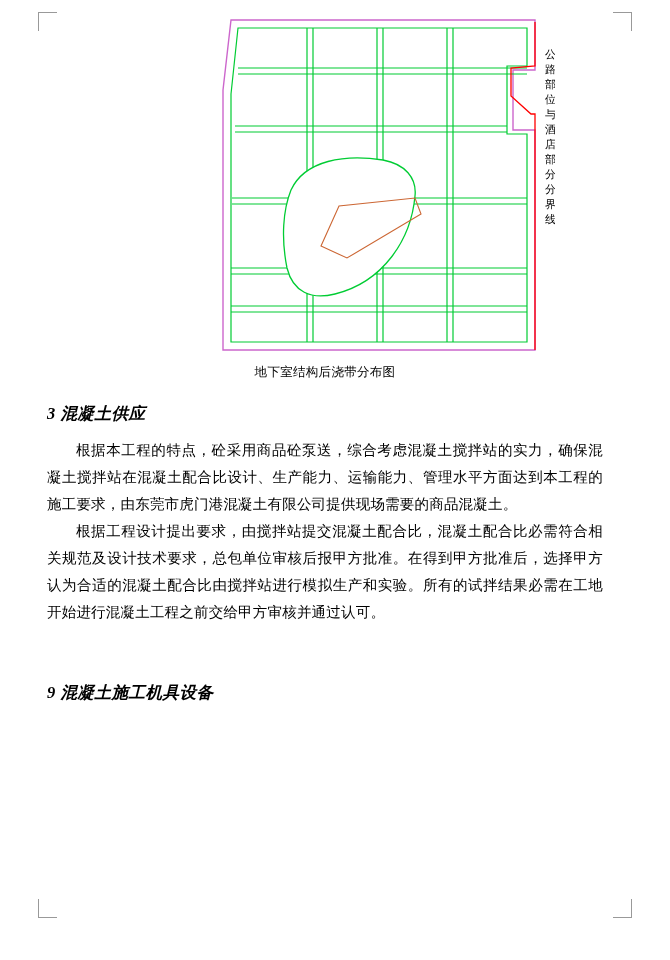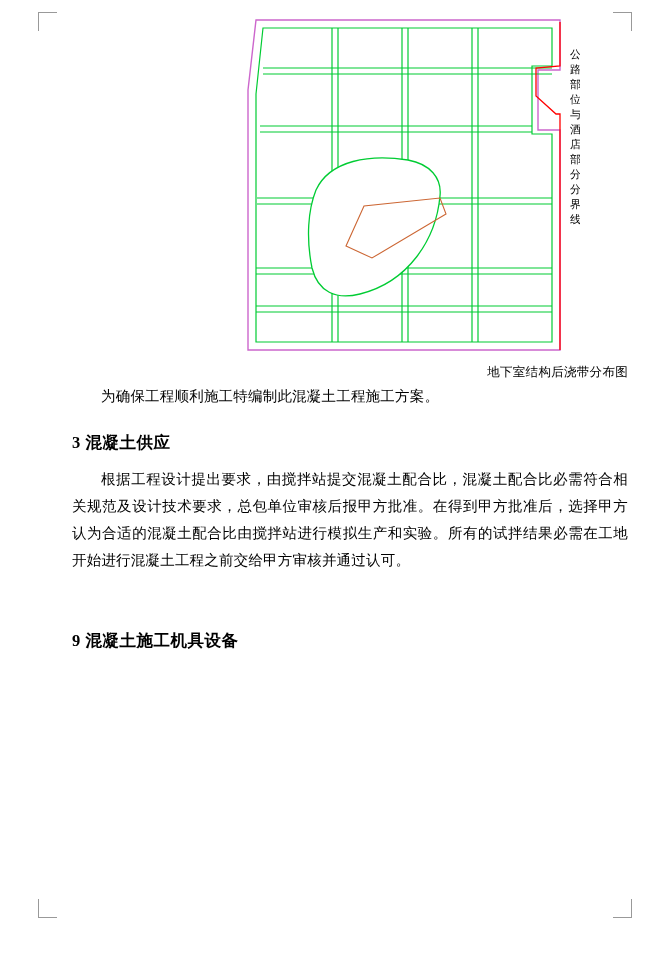--- a/index.html
+++ b/index.html
@@ -29,35 +29,35 @@
     width: 18px;
     height: 18px;
   }
   .crop.tl { top: 12px; left: 38px; border-left: 1px solid #999; border-top: 1px solid #999; }
   .crop.tr { top: 12px; right: 38px; border-right: 1px solid #999; border-top: 1px solid #999; }
   .crop.bl { bottom: 42px; left: 38px; border-left: 1px solid #999; border-bottom: 1px solid #999; }
   .crop.br { bottom: 42px; right: 38px; border-right: 1px solid #999; border-bottom: 1px solid #999; }
 
   .content {
     position: absolute;
-    left: 72px;
+    left: 47px;
     top: 10px;
     width: 556px;
   }
 
   .figure-wrap {
     width: 100%;
     text-align: center;
   }
   .figure {
     display: block;
     margin: 0 auto;
   }
   .figure-caption {
-    text-align: right;
+    text-align: center;
     font-size: 12.5px;
     font-family: "Liberation Serif", "DejaVu Serif", serif;
     margin-top: 2px;
     margin-bottom: 2px;
     letter-spacing: 0.3px;
   }
 
   p.body-text {
     font-size: 14.5px;
     line-height: 27px;
@@ -65,20 +65,21 @@
     margin: 0;
     text-align: justify;
     letter-spacing: 0.2px;
   }
 
   h2.section-heading {
     font-size: 16.5px;
     font-weight: bold;
     margin: 22px 0 12px 0;
     letter-spacing: 0.5px;
+    font-style: italic;
   }
   h2.section-heading.spaced-top {
     margin-top: 56px;
   }
 
   .para-block p.body-text {
     margin-bottom: 0;
   }
 
   .vert-label {
@@ -148,24 +149,24 @@
           <tspan x="450" dy="15">分</tspan>
           <tspan x="450" dy="15">分</tspan>
           <tspan x="450" dy="15">界</tspan>
           <tspan x="450" dy="15">线</tspan>
         </text>
       </svg>
 
       <div class="figure-caption">地下室结构后浇带分布图</div>
     </div>
 
-    <p class="body-text">为确保工程顺利施工特编制此混凝土工程施工方案。</p>
 
     <h2 class="section-heading">3 混凝土供应</h2>
 
     <div class="para-block">
+      <p class="body-text">根据本工程的特点，砼采用商品砼泵送，综合考虑混凝土搅拌站的实力，确保混凝土搅拌站在混凝土配合比设计、生产能力、运输能力、管理水平方面达到本工程的施工要求，由东莞市虎门港混凝土有限公司提供现场需要的商品混凝土。</p>
       <p class="body-text">根据工程设计提出要求，由搅拌站提交混凝土配合比，混凝土配合比必需符合相关规范及设计技术要求，总包单位审核后报甲方批准。在得到甲方批准后，选择甲方认为合适的混凝土配合比由搅拌站进行模拟生产和实验。所有的试拌结果必需在工地开始进行混凝土工程之前交给甲方审核并通过认可。</p>
     </div>
 
     <h2 class="section-heading spaced-top">9 混凝土施工机具设备</h2>
 
   </div>
 </div>
 
 </body></html>

